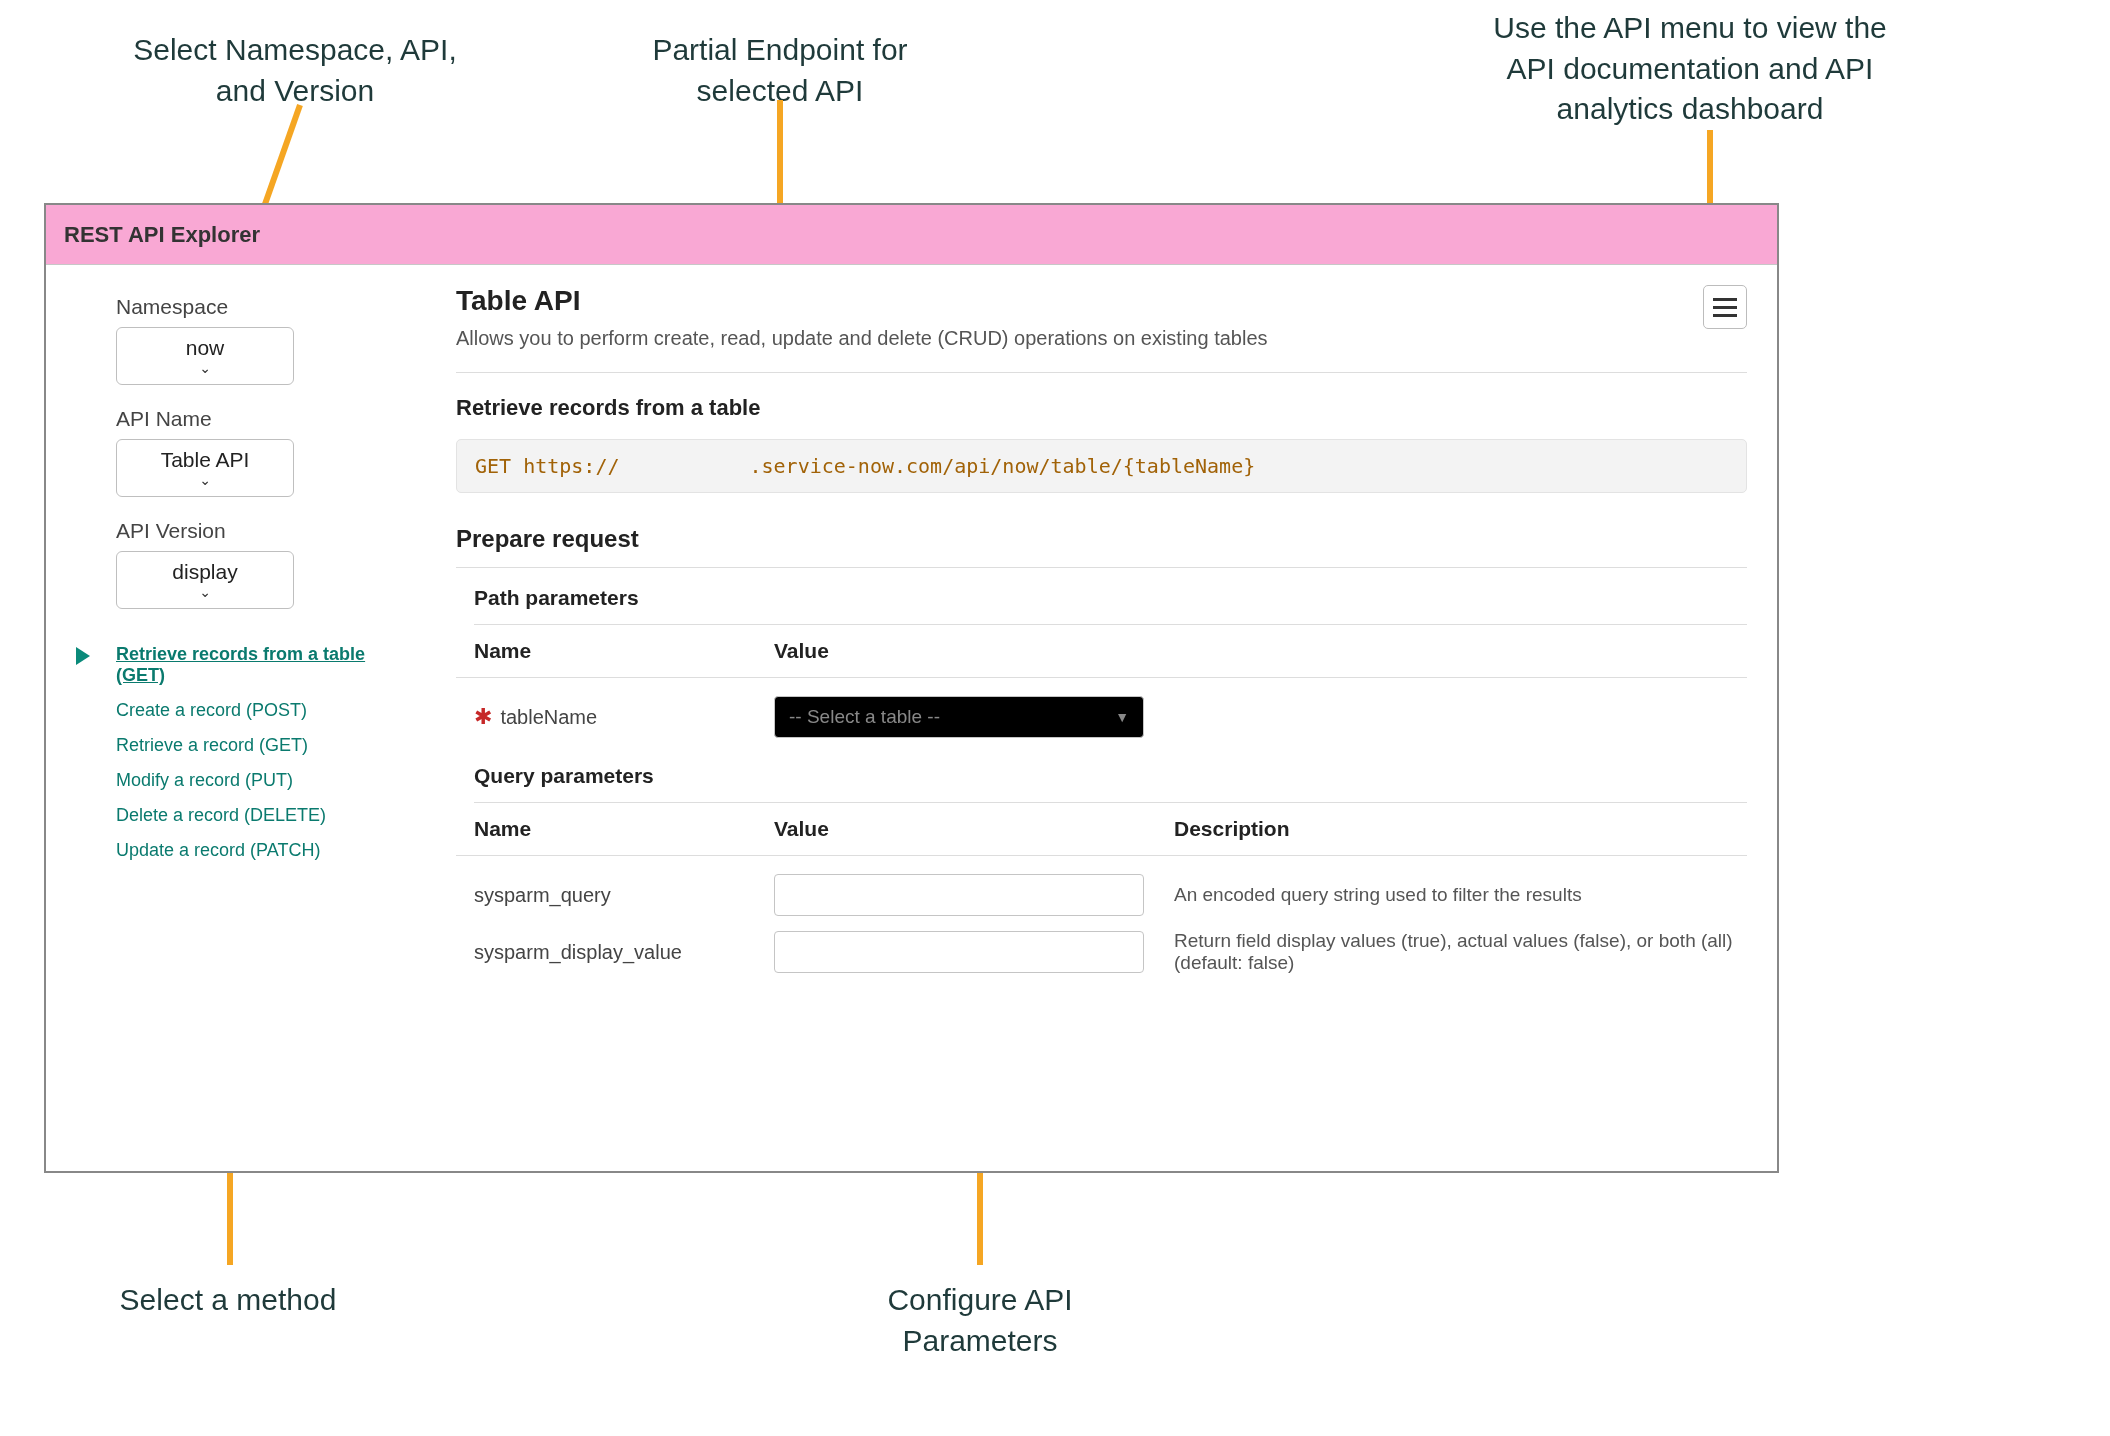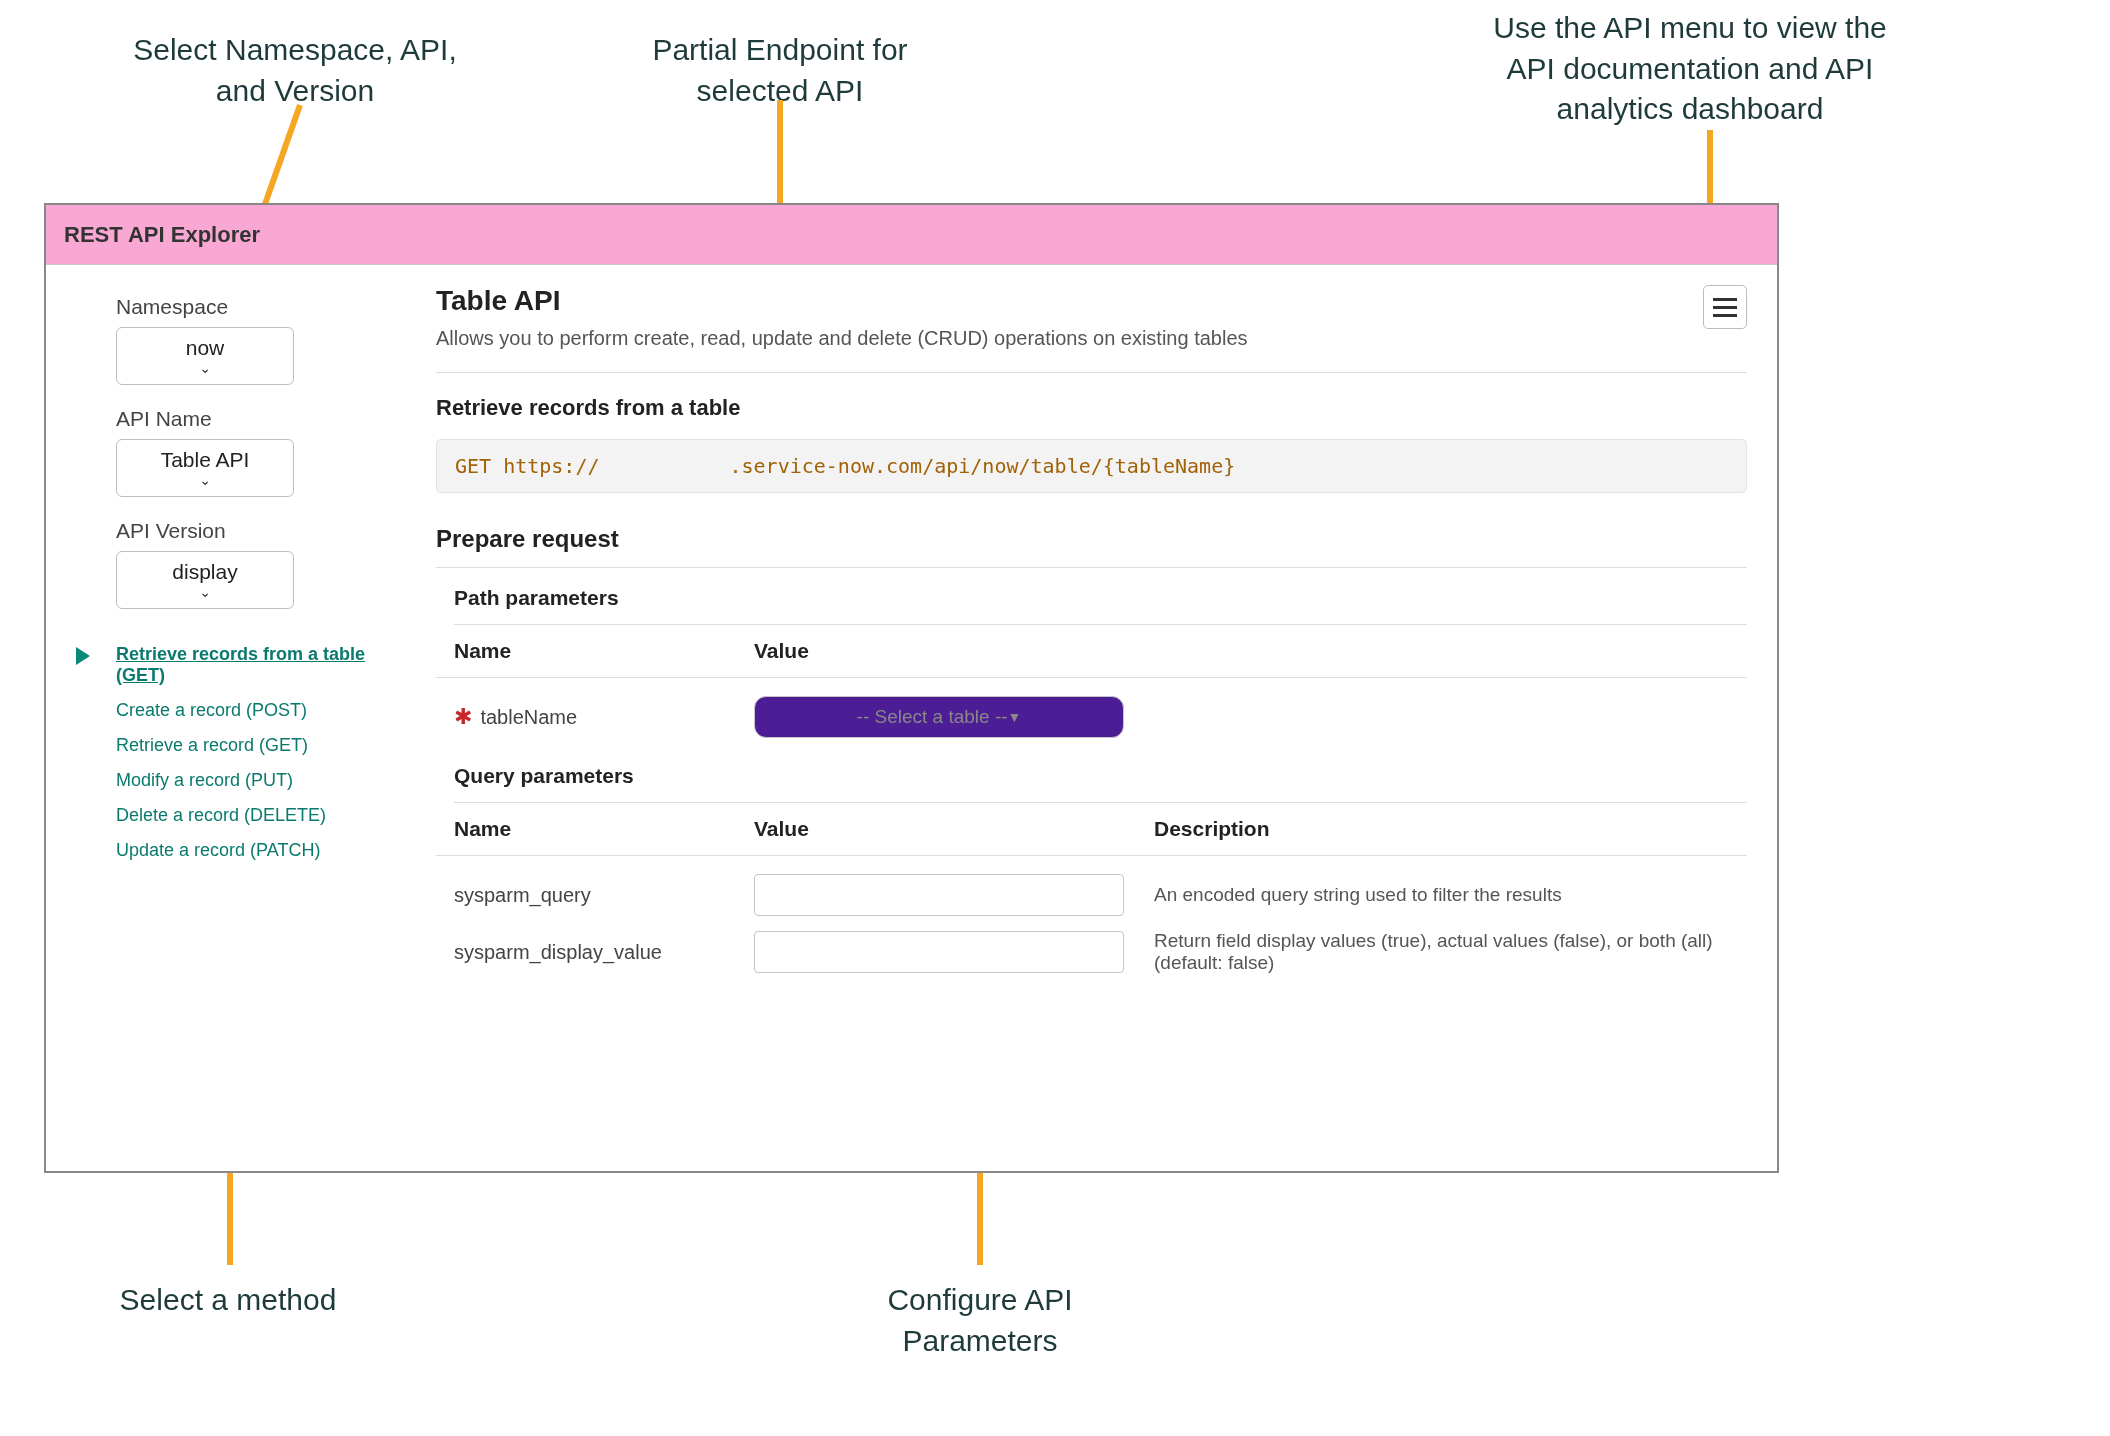--- a/index.html
+++ b/index.html
@@ -47,20 +47,21 @@
     display: flex;
     align-items: center;
     padding: 0 18px;
     font-weight: 700;
     font-size: 22px;
     color: #333;
   }
   .explorer-body {
     display: flex;
     height: calc(100% - 60px);
+    gap: 20px;
   }
   .sidebar {
     width: 370px;
     padding: 30px 28px 20px 70px;
     flex-shrink: 0;
     position: relative;
   }
   .field-group { margin-bottom: 22px; }
   .field-label {
     font-size: 21px;
@@ -167,25 +168,25 @@
   .col-desc  { flex:1; font-size:19px; color:#555; padding-left: 30px; }
   .head-row .col-name, .head-row .col-value, .head-row .col-desc { font-weight:700; color:#222; font-size:21px; }
   .head-row { border-bottom:1px solid #ddd; padding-bottom: 14px; margin-bottom: 4px; }
 
   .req-star { color:#c62828; font-size:22px; margin-right:8px; }
 
   .combo {
     width: 100%;
     height: 42px;
     border:1px solid #c5c5c5;
-    border-radius:12px;
-    background:#4c1d95;
+    border-radius:4px;
+    background:#000000;
     display:flex;
     align-items:center;
-    justify-content:center;
+    justify-content:space-between;
     padding: 0 14px;
     color:#888;
     font-size:19px;
     cursor:pointer;
   }
   .combo .tri { color:#888; font-size:14px; }
   .textin {
     width:100%;
     height:42px;
     border:1px solid #c5c5c5;

